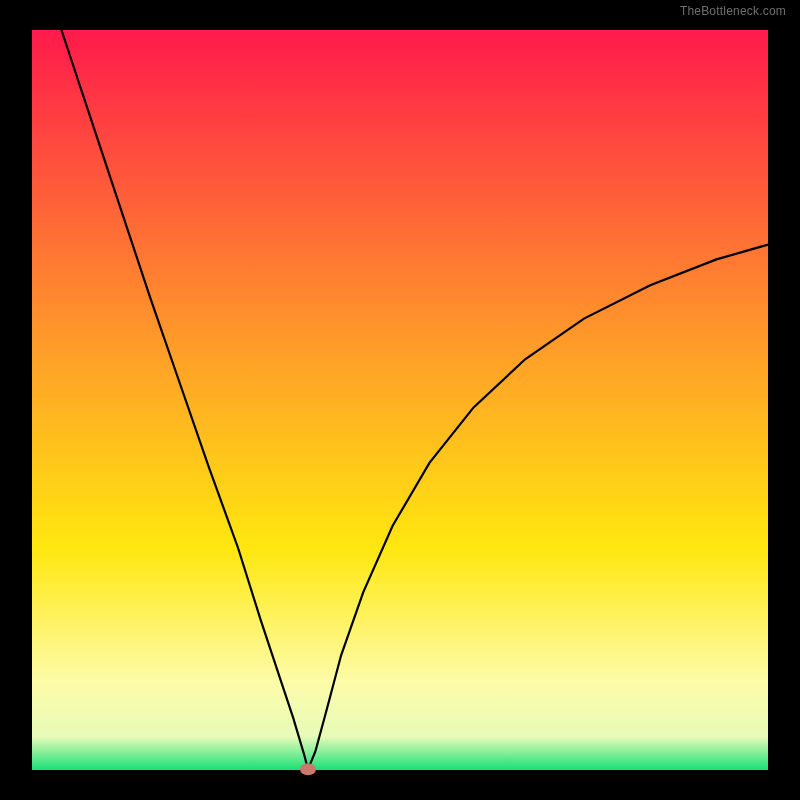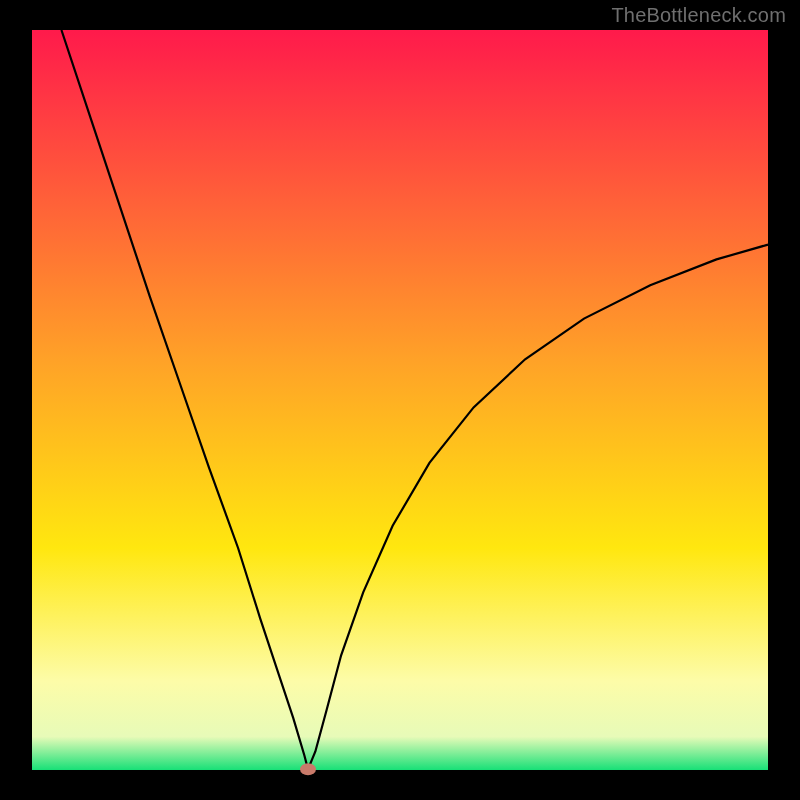--- a/index.html
+++ b/index.html
@@ -17,21 +17,21 @@
     left: 0;
     width: 800px;
     height: 800px;
     box-sizing: border-box;
   }
   .watermark {
     position: absolute;
     top: 4px;
     right: 14px;
     color: #6f6f6f;
-    font-size: 20px;
+    font-size: 12px;
     font-weight: 500;
     letter-spacing: 0.2px;
   }
   svg {
     display: block;
   }
 </style>
 </head>
 <body>
 

